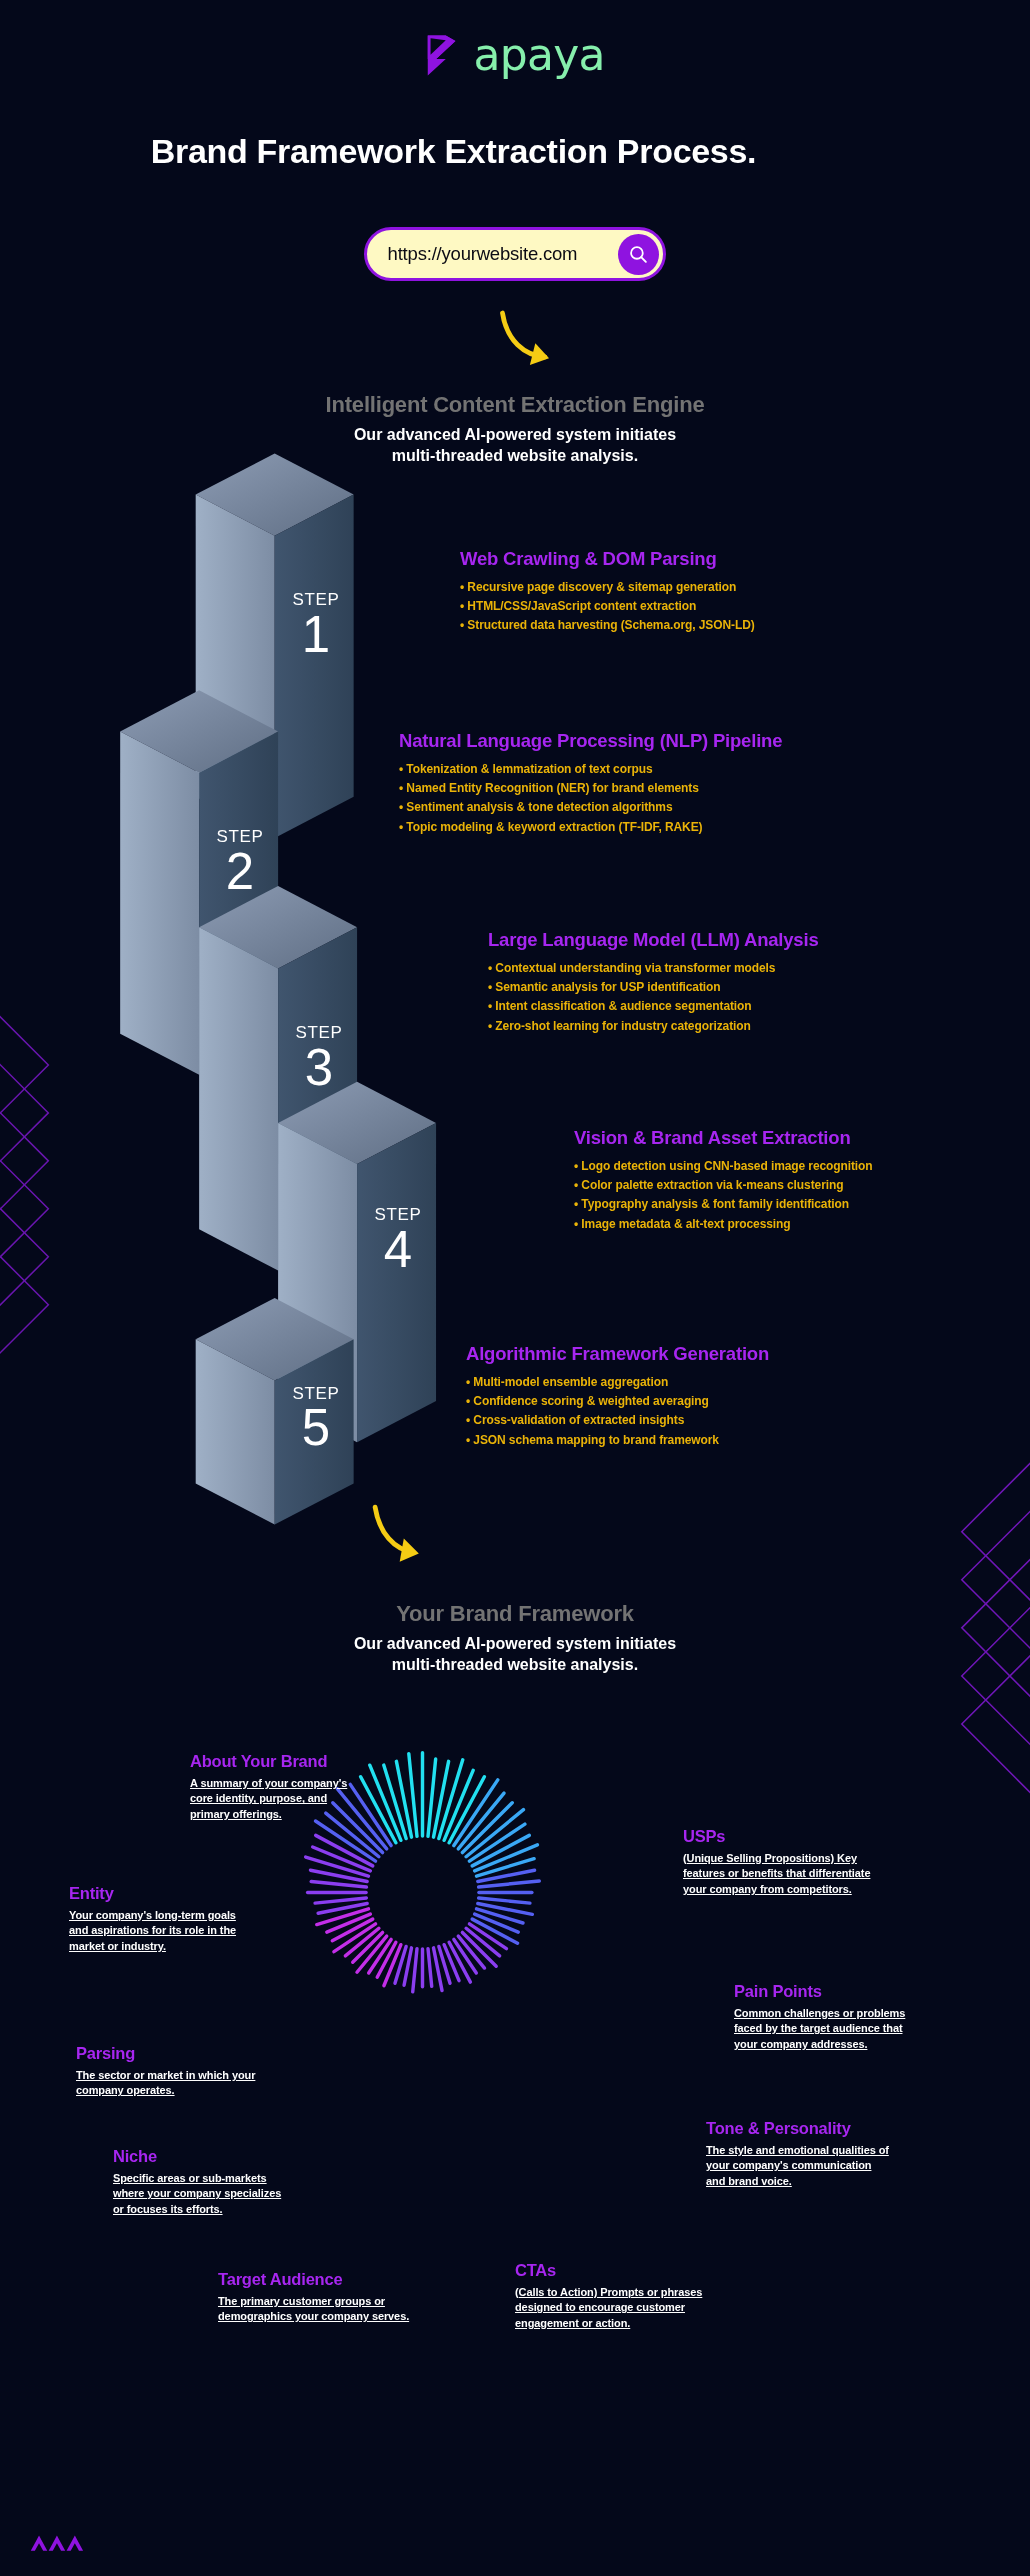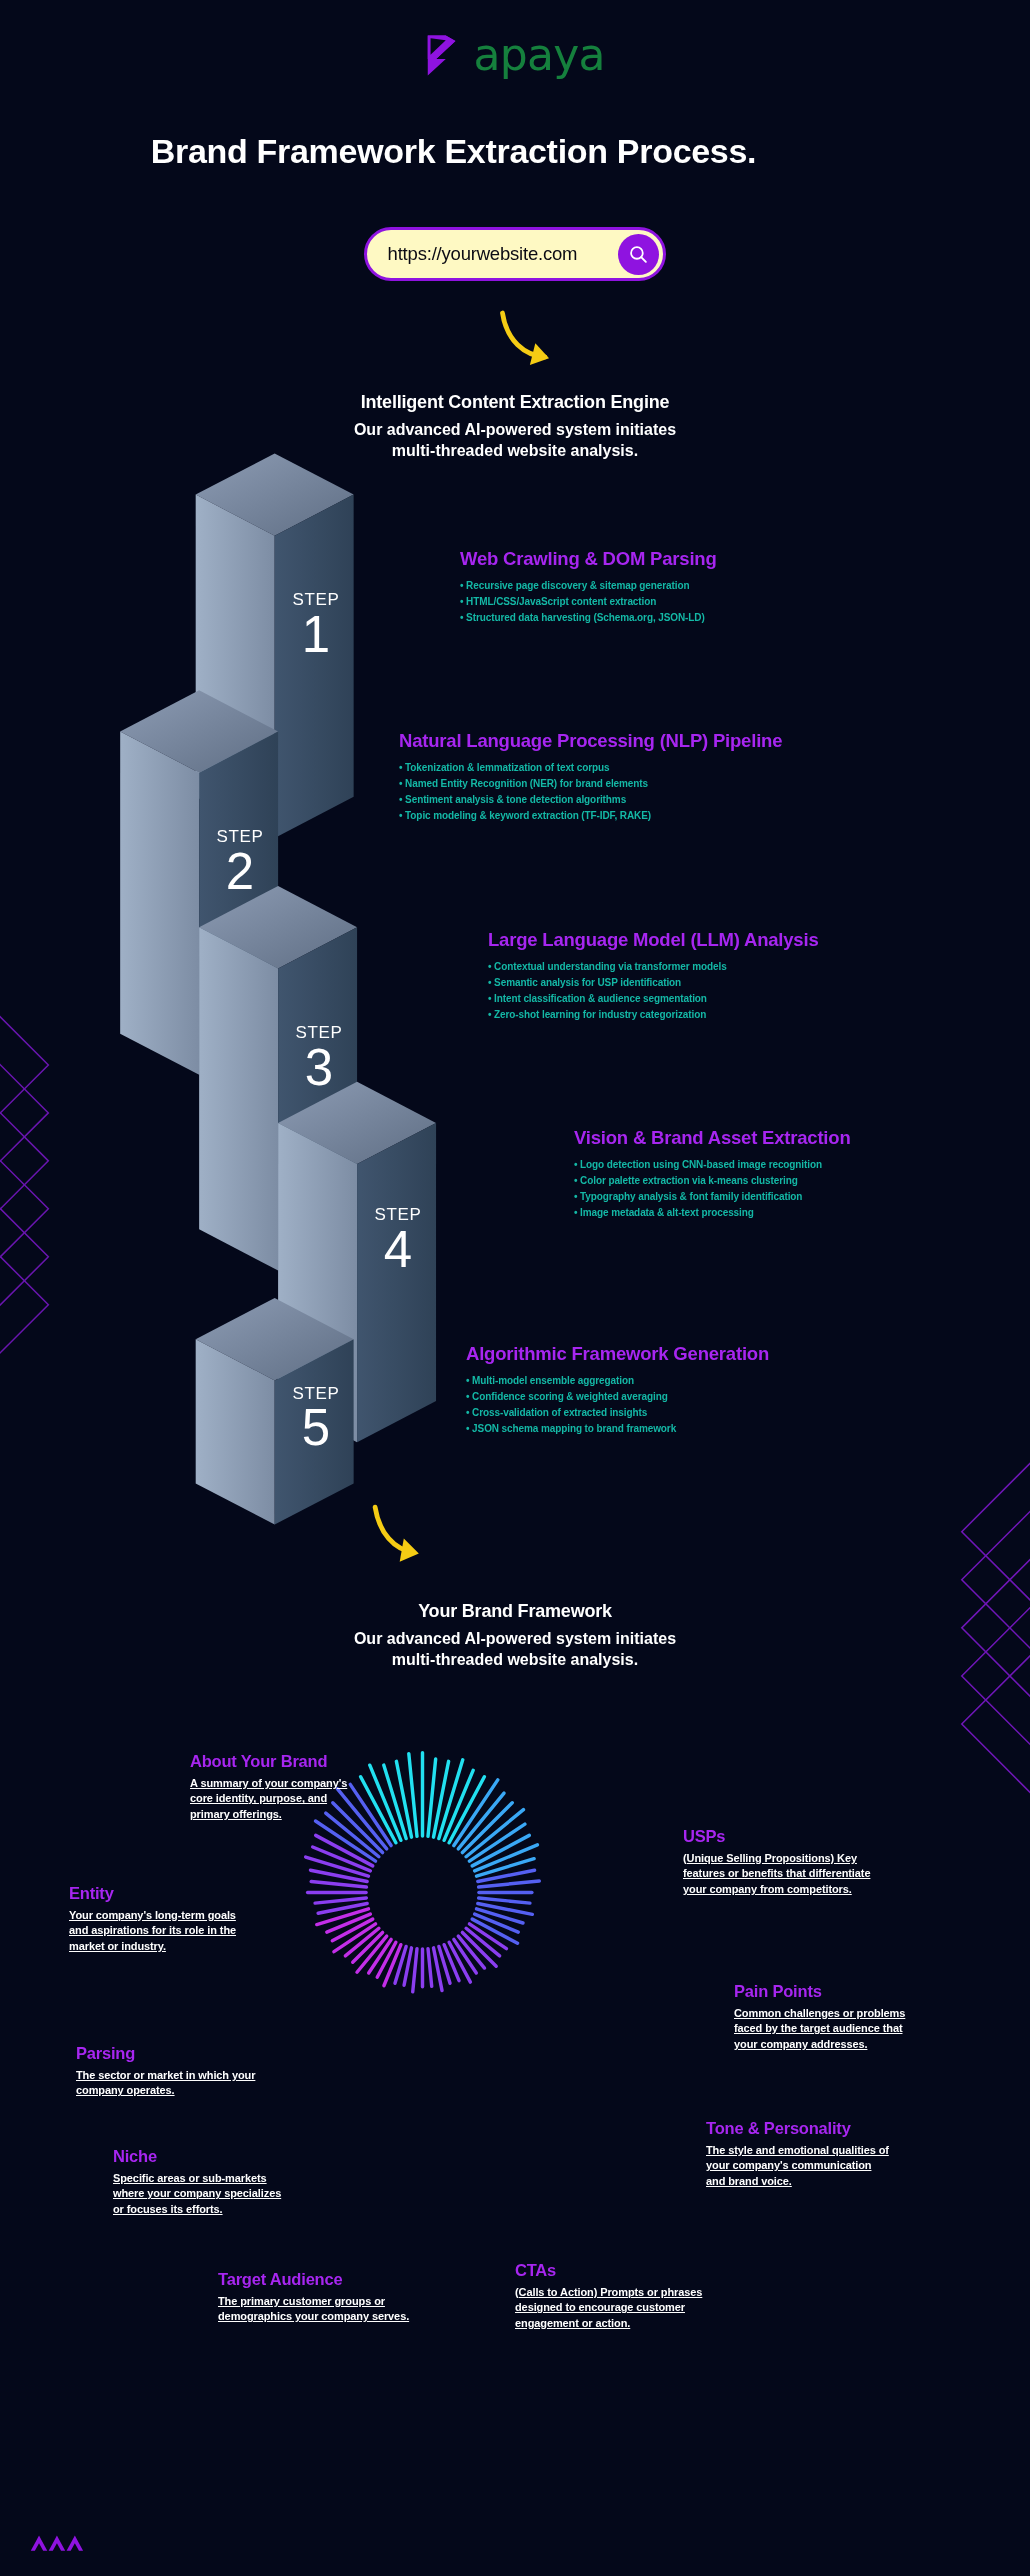--- a/index.html
+++ b/index.html
@@ -18,21 +18,21 @@
   .lattice{ position:absolute; pointer-events:none; }
   .lattice svg{ display:block; }
 
   
   .logo-row{
     position:absolute; top:33px; left:0; width:1030px;
     display:flex; align-items:center; justify-content:center; gap:12.4px;
   }
   .logo-mark{ width:36px; height:43px; display:block; }
   .logo-word{
-    font-size:44px; font-weight:400; letter-spacing:-0.7px; color:#15803d;
+    font-size:44px; font-weight:400; letter-spacing:-0.7px; color:#86efac;
     line-height:1; font-family:"DejaVu Sans", sans-serif;
   }
   .page-title{
     position:absolute; top:132px; left:0; width:886px; text-align:center;
     font-size:34px; font-weight:bold; letter-spacing:-0.3px; color:#ffffff;padding-left:21px;
   }
 
   
   .searchbar{
     position:absolute; top:227px; left:50%; transform:translateX(-50%);
@@ -46,40 +46,40 @@
     display:flex; align-items:center; justify-content:center; flex:0 0 auto;
     border:none; cursor:pointer;
   }
   .search-btn svg{ display:block; }
 
   
   .arrow{ position:absolute; pointer-events:none; }
 
   
   .sec-head{ position:absolute; width:1030px; left:0; text-align:center; }
-  .sec-head .h{ font-size:18px; font-weight:bold; color:#ffffff; letter-spacing:-0.2px;}
+  .sec-head .h{ font-size:22px; font-weight:bold; color:#737373; letter-spacing:-0.2px;}
   .sec-head .s{ font-size:16px; font-weight:bold; color:#ffffff; margin-top:6.2px; line-height:1.32; }
 
   
   #steps{ position:absolute; left:0; top:453px; width:1030px; height:1072px; }
   #steps svg{ display:block; }
   .step-word{
     position:absolute; color:#ffffff; font-size:17px; font-weight:400;
     letter-spacing:0.7px; text-align:center; font-family:"Liberation Sans", sans-serif;
   }
   .step-num{
     position:absolute; color:#ffffff; font-size:51px; font-weight:300;
     text-align:center; line-height:0.95; font-family:"Liberation Sans", sans-serif;
   }
 
   
   .step-txt{ position:absolute; }
   .step-txt .t{ font-size:18.5px; font-weight:bold; color:#a726f0; letter-spacing:-0.2px; margin-bottom:7.6px; }
   .step-txt ul{ list-style:none; }
-  .step-txt li{ font-size:10px; font-weight:bold; color:#14b8a6; line-height:1.62; letter-spacing:-0.1px; }
+  .step-txt li{ font-size:12px; font-weight:bold; color:#eab308; line-height:1.62; letter-spacing:-0.1px; }
   .step-txt li::before{ content:"• "; }
 
   
   #burst{ position:absolute; left:278px; top:1748px; width:289px; height:289px; }
 
   
   .fw{ position:absolute; }
   .fw .t{ font-size:16.5px; font-weight:bold; color:#a726f0; letter-spacing:-0.2px; margin-bottom:4.8px; }
   .fw .d{ font-size:11px; font-weight:bold; color:#ffffff; line-height:1.42; letter-spacing:-0.1px;text-decoration:underline; }
 

